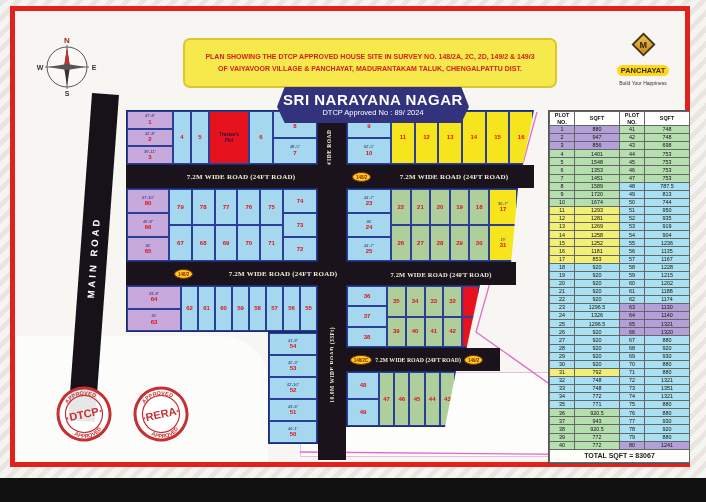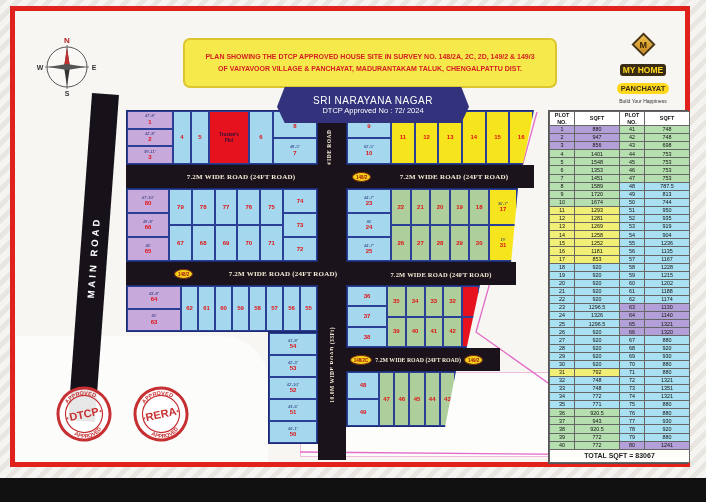--- a/index.html
+++ b/index.html
@@ -10,21 +10,21 @@
   
   .frame{position:absolute;left:10px;top:6px;width:680px;height:461px;background:#f8f6f2;border:5px solid #e0211c;z-index:0}
   .botband{position:absolute;left:0;top:478px;width:706px;height:24px;background:#111;z-index:5}
 
   
   .notebox{position:absolute;left:183px;top:38px;width:374px;height:50px;background:#f6e94c;border:2px solid #dcc62f;border-radius:7px;
     display:flex;flex-direction:column;justify-content:center;text-align:center;z-index:4;padding:2px 6px}
   .notebox div{color:#d31f1f;font-weight:bold;font-size:7px;line-height:1.65}
   .banner{position:absolute;left:277px;top:87px;width:192px;height:36px;background:#32327d;z-index:4;color:#fff;text-align:center;
     clip-path:polygon(4% 0,96% 0,100% 55%,96% 100%,4% 100%,0 55%);display:flex;flex-direction:column;justify-content:center}
-  .banner .t1{font-size:10px;font-weight:normal;letter-spacing:.5px;line-height:1.1}
+  .banner .t1{font-size:15px;font-weight:bold;letter-spacing:.5px;line-height:1.1}
   .banner .t2{font-size:7.5px;line-height:1.3}
   .logo{position:absolute;left:600px;top:34px;width:86px;text-align:center;z-index:4}
   .logo .mark{width:17px;height:17px;margin:2px auto 6px;background:linear-gradient(135deg,#f0c14b,#c8861a);border:2px solid #4a3410;
     transform:rotate(45deg);display:flex;align-items:center;justify-content:center}
   .logo .mark span{transform:rotate(-45deg);font-weight:bold;font-size:9px;color:#3a2405}
   .logo .n1{background:#3a2c14;color:#ffd81e;font-weight:bold;font-size:8.5px;border-radius:3px;padding:1px 3px;display:inline-block}
   .logo .n2{background:#ffd81e;color:#3a2c14;font-weight:bold;font-size:7.5px;border-radius:6px;padding:1px 4px;display:inline-block;margin-top:2px}
   .logo .tag{font-size:5px;color:#333;margin-top:3px}
   .compass{position:absolute;left:36px;top:34px;z-index:4}
 
@@ -90,28 +90,27 @@
     <text x="31" y="62" text-anchor="middle" font-size="7" font-weight="bold" fill="#333">S</text>
     <text x="4" y="36" text-anchor="middle" font-size="7" font-weight="bold" fill="#333">W</text>
   </svg>
 
   <div class="notebox">
     <div>PLAN SHOWING THE DTCP APPROVED HOUSE SITE IN SURVEY NO. 148/2A, 2C, 2D, 149/2 &amp; 149/3</div>
     <div>OF VAIYAVOOR VILLAGE &amp; PANCHAYAT, MADURANTAKAM TALUK, CHENGALPATTU DIST.</div>
   </div>
   <div class="banner">
     <div class="t1">SRI NARAYANA NAGAR</div>
-    <div class="t2">DTCP Approved No : 72/ 2024</div>
+    <div class="t2">DTCP Approved No : 89/ 2024</div>
   </div>
 
   <div class="logo">
     <div class="mark">
         <span>M</span>
       </div>
-    <div><span class="n1">MY HOME</span></div>
     <div><span class="n2">PANCHAYAT</span></div>
     <div class="tag">Build Your Happiness</div>
   </div>
 
   <div class="park"></div>
   <svg class="bound" width="706" height="502">
     <polyline points="537,112 502,240 476,332 650,455 300,452" fill="none" stroke="#e36bc8" stroke-width="1.3"></polyline>
   </svg>
   <div class="whitezone"></div>
   <div class="parklabel">Park</div>

